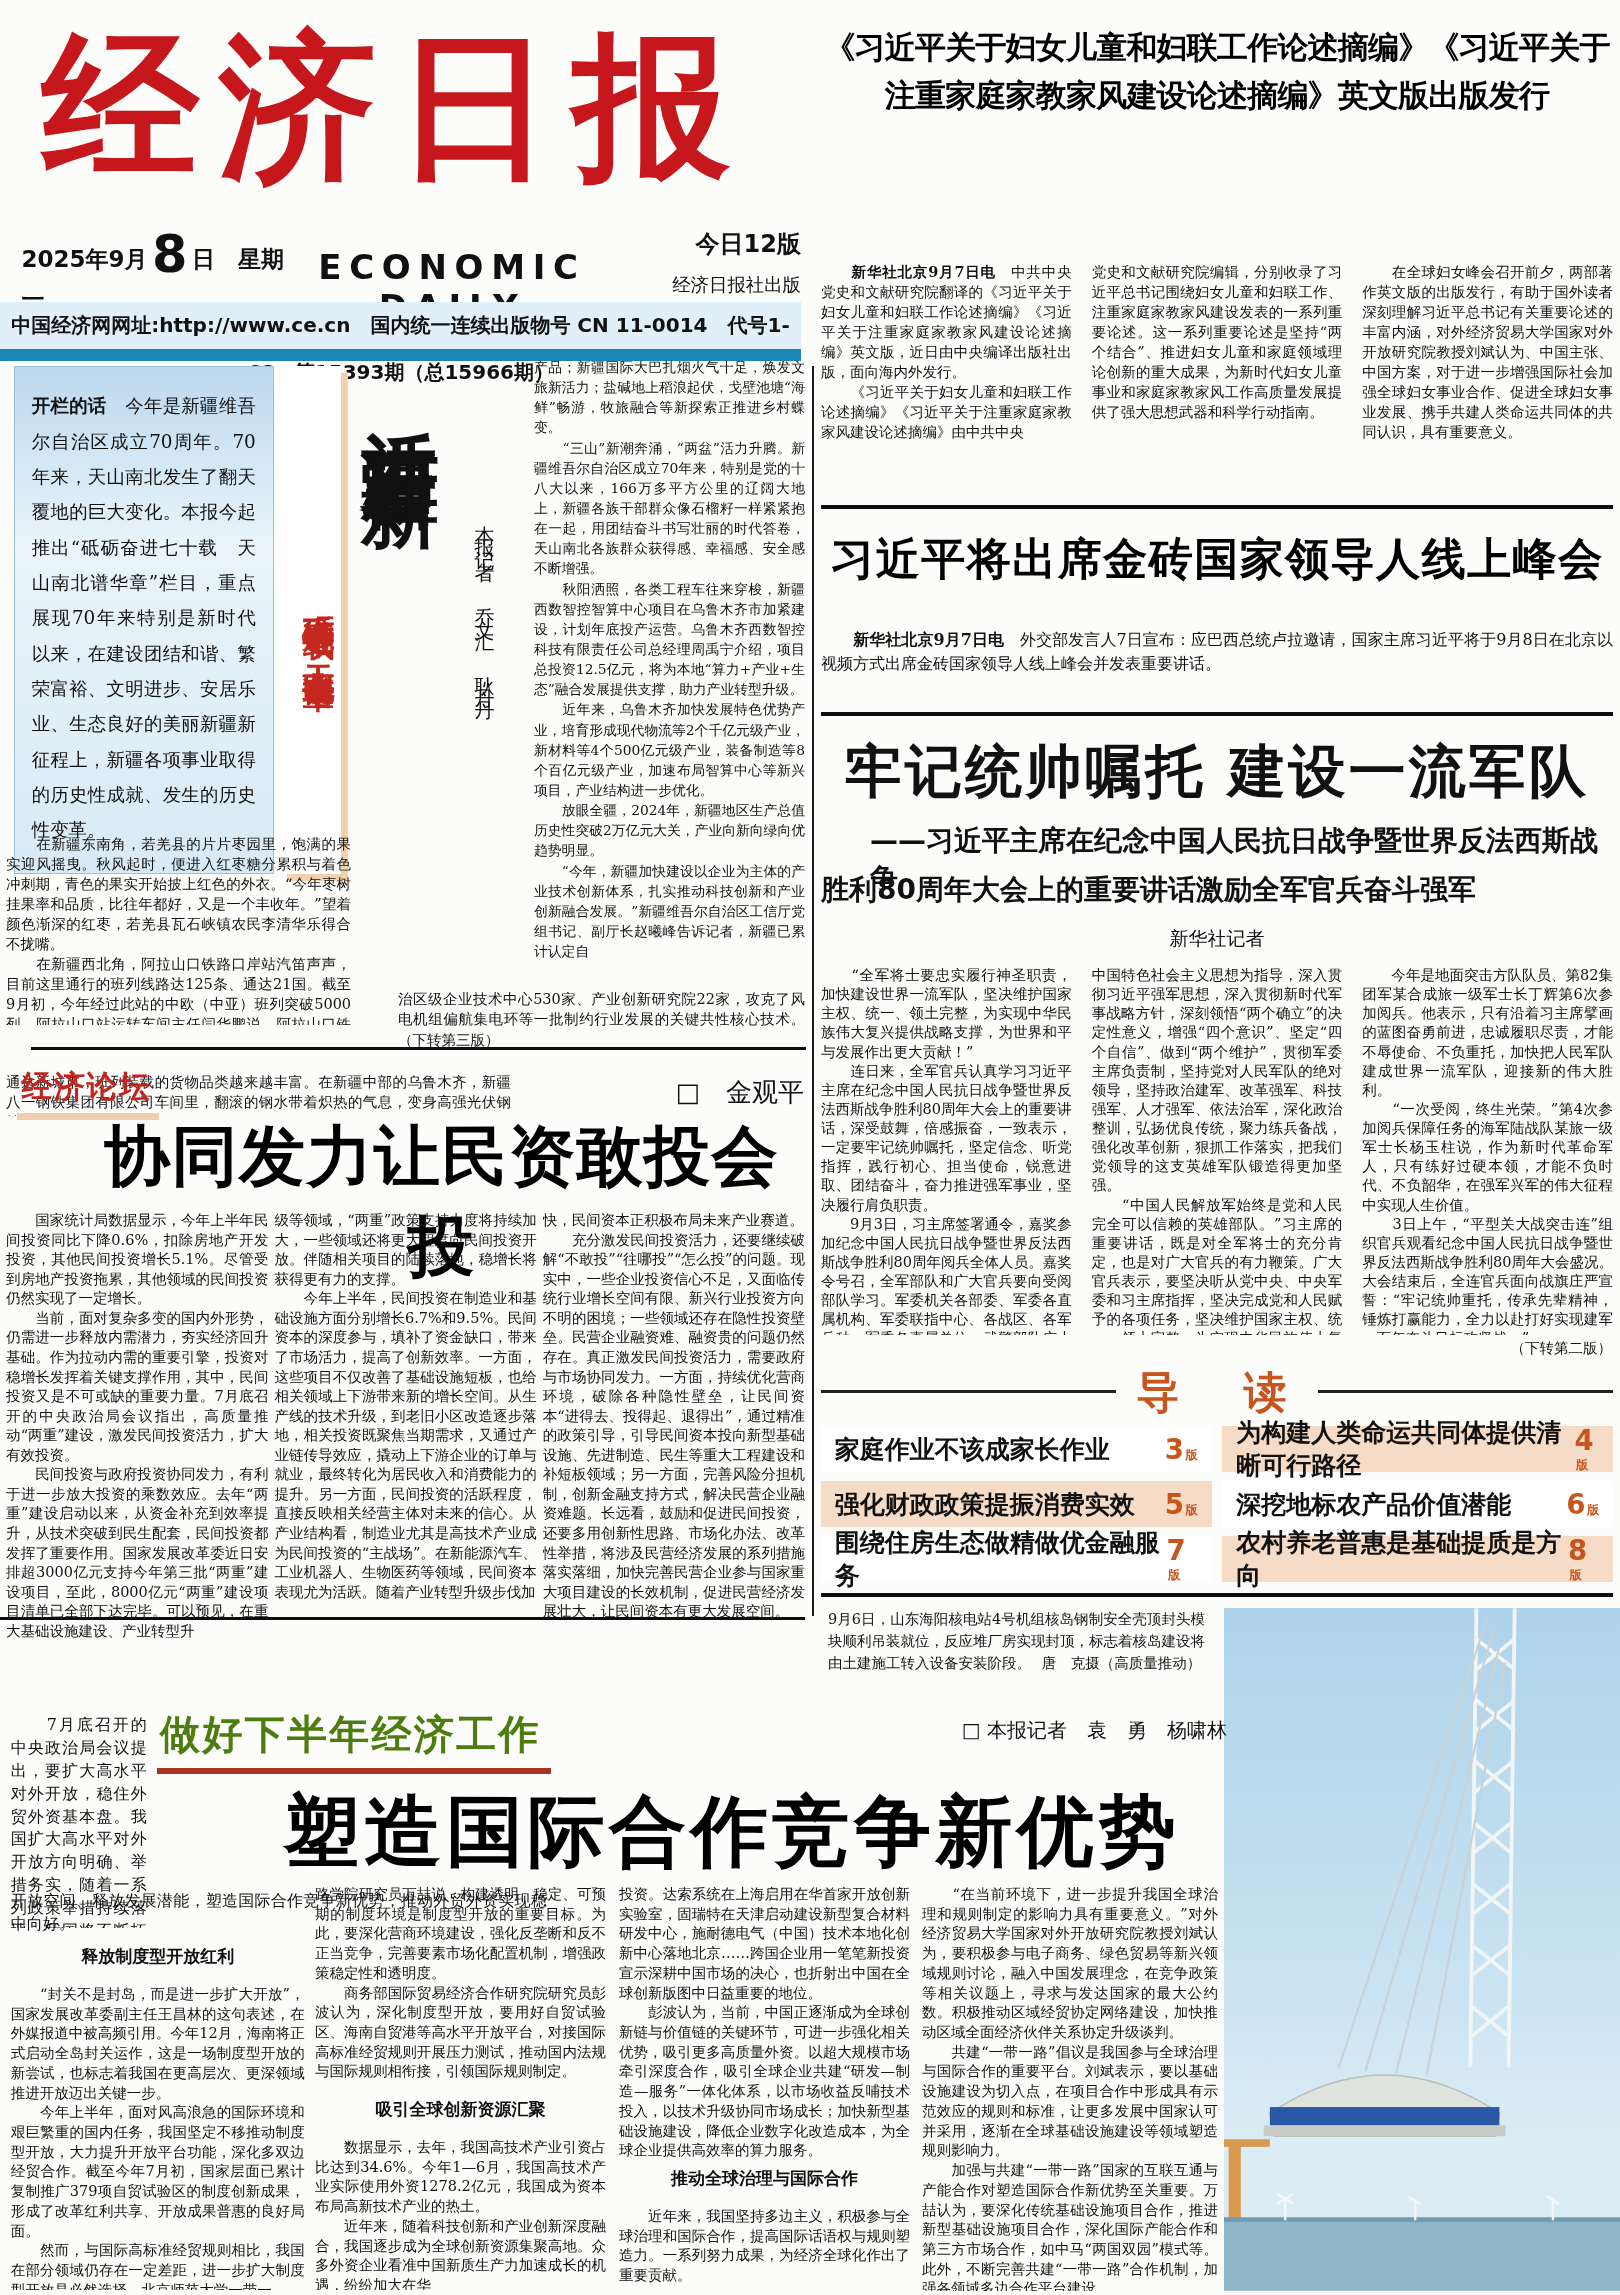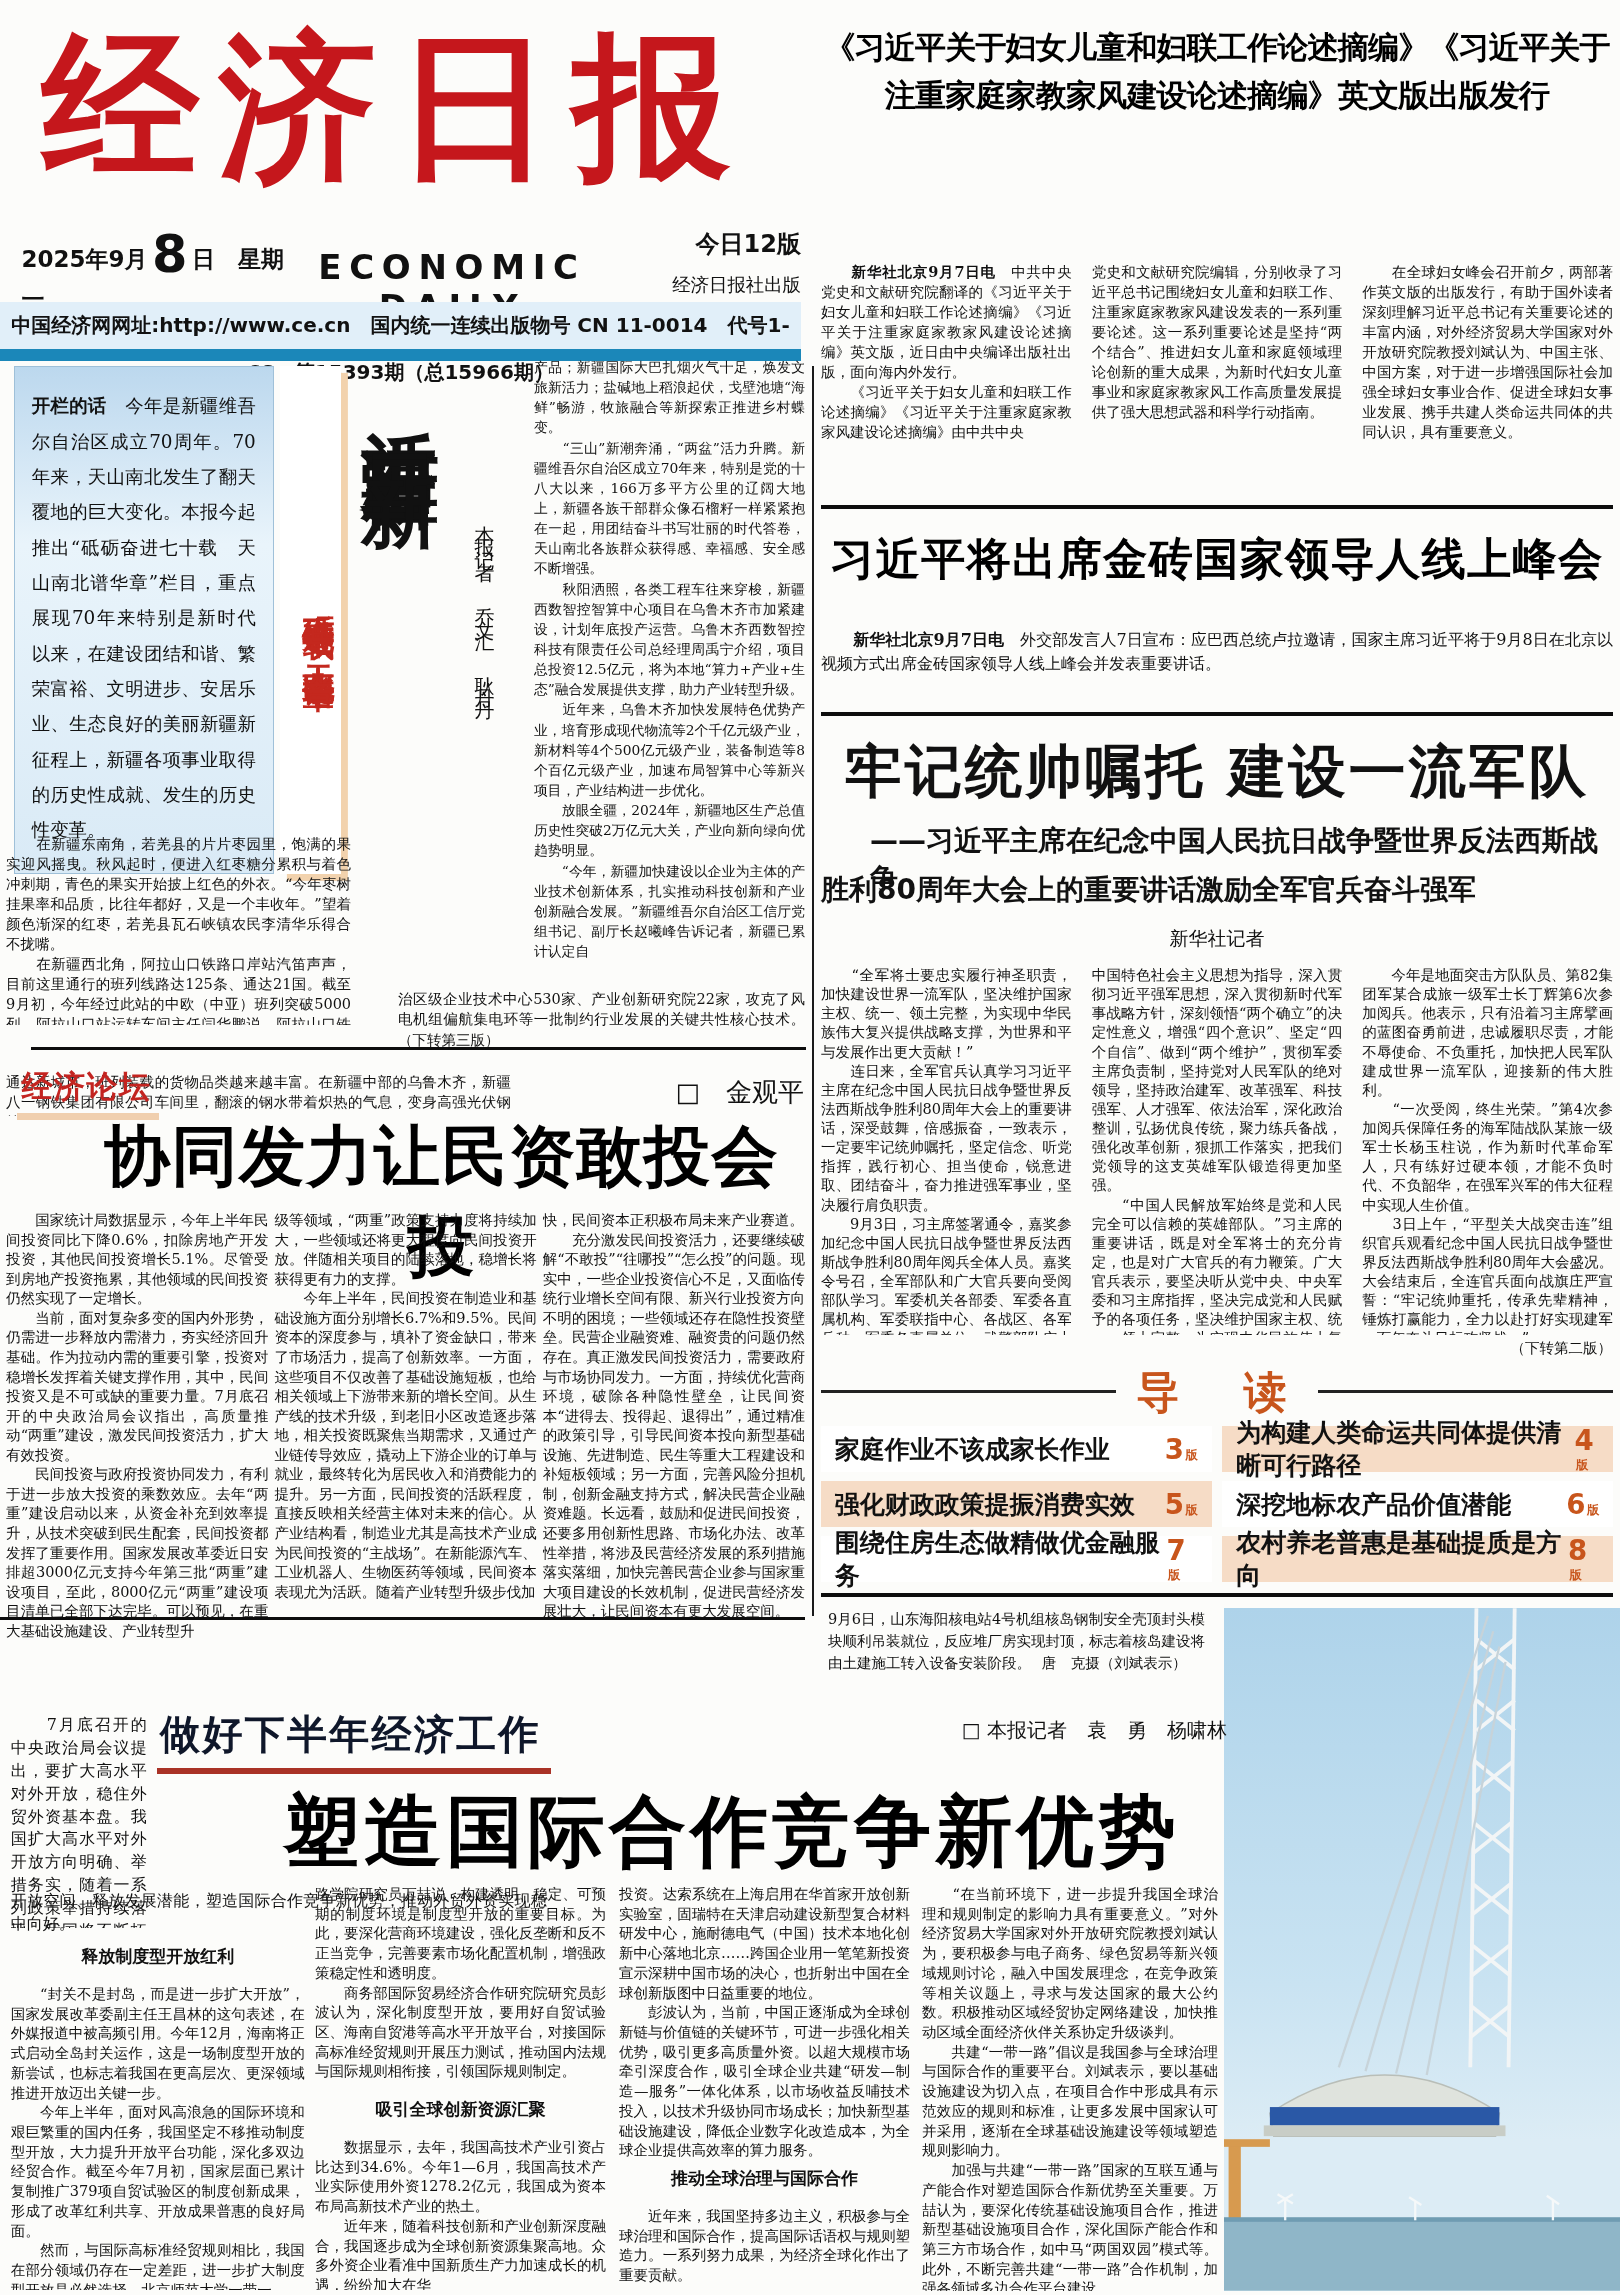--- a/index.html
+++ b/index.html
@@ -47,21 +47,21 @@
   .kl-box{background:linear-gradient(180deg,#bcd8ee 0%,#e9f4fb 35%,#d9eaf6 100%);
           border:0.8px solid #9fc0d8;padding:21.4px 17px;font-size:18.4px;line-height:1.92;}
   .v-banner{writing-mode:vertical-rl;text-orientation:upright;background:#fff;
             box-shadow:6.9px 6.9px 0 #f2d2ad;color:#c4281e;font-weight:900;font-size:32px;
             letter-spacing:2.3px;text-align:center;padding-top:4.6px;}
   .v-headline{writing-mode:vertical-rl;text-orientation:upright;font-size:78px;font-weight:900;letter-spacing:6.1px;}
   .v-byline{writing-mode:vertical-rl;text-orientation:upright;font-size:20px;letter-spacing:12.3px;padding-top:7.7px;}
   
   .label-red{display:inline-block;font-size:31px;font-weight:900;color:#c32420;
              padding:0 7.7px 4.6px 4.6px;border-bottom:7.7px solid #f0cfae;letter-spacing:1.5px;}
-  .label-red2{display:inline-block;font-size:40px;font-weight:900;color:#0f172a;
+  .label-red2{display:inline-block;font-size:40px;font-weight:900;color:#4d7c0f;
               padding:0 10.7px 6.1px 3.1px;border-bottom:6.9px solid #a93226;letter-spacing:2.3px;}
   .forumhl{font-size:66px;font-weight:900;text-align:center;letter-spacing:1.5px;}
   .bottomhl{font-size:77px;font-weight:900;text-align:center;letter-spacing:4.6px;}
   .subhead{font-size:17px;font-weight:800;text-align:center;}
   .author{font-size:26px;text-align:right;}
   .caption{font-size:14.5px;line-height:1.5;}
   .credit{margin-left:10.7px;}
   
   .photo{background:linear-gradient(180deg,#aed3ea 0%,#c9e3f2 55%,#dcecf5 78%);}
 </style>
@@ -150,21 +150,21 @@
         <span><span class="num">7</span><span class="ban">版</span></span>
       </div>
     <div class="dd-item bg-peach t-sans">
         <span class="txt">农村养老普惠是基础提质是方向</span>
         <span><span class="num">8</span><span class="ban">版</span></span>
       </div>
   </div>
   <div class="abs hr" style="left:821px;top:1593px;width:792px;height:3.8px;"></div>
 
   <div class="abs caption just" style="left:828px;top:1609px;width:377px;height:80px;">
-    <span>9月6日，山东海阳核电站4号机组核岛钢制安全壳顶封头模块顺利吊装就位，反应堆厂房实现封顶，标志着核岛建设将由土建施工转入设备安装阶段。</span><span class="credit">唐　克摄（刘斌表示）</span>
+    <span>9月6日，山东海阳核电站4号机组核岛钢制安全壳顶封头模块顺利吊装就位，反应堆厂房实现封顶，标志着核岛建设将由土建施工转入设备安装阶段。</span><span class="credit">唐　克摄（高质量推动）</span>
   </div>
   <div class="abs photo" style="left:1224px;top:1608px;width:397px;height:683px;">
     <svg width="397" height="683" viewBox="0 0 519 892">
 
       <g stroke="#f2f5f6" stroke-width="5" fill="none">
         <line x1="330" y1="0" x2="322" y2="600"></line>
           <line x1="380" y1="0" x2="372" y2="600"></line>
         <line x1="330" y1="40" x2="380" y2="80"></line>
           <line x1="380" y1="40" x2="330" y2="80"></line>
         <line x1="330" y1="120" x2="380" y2="160"></line>

